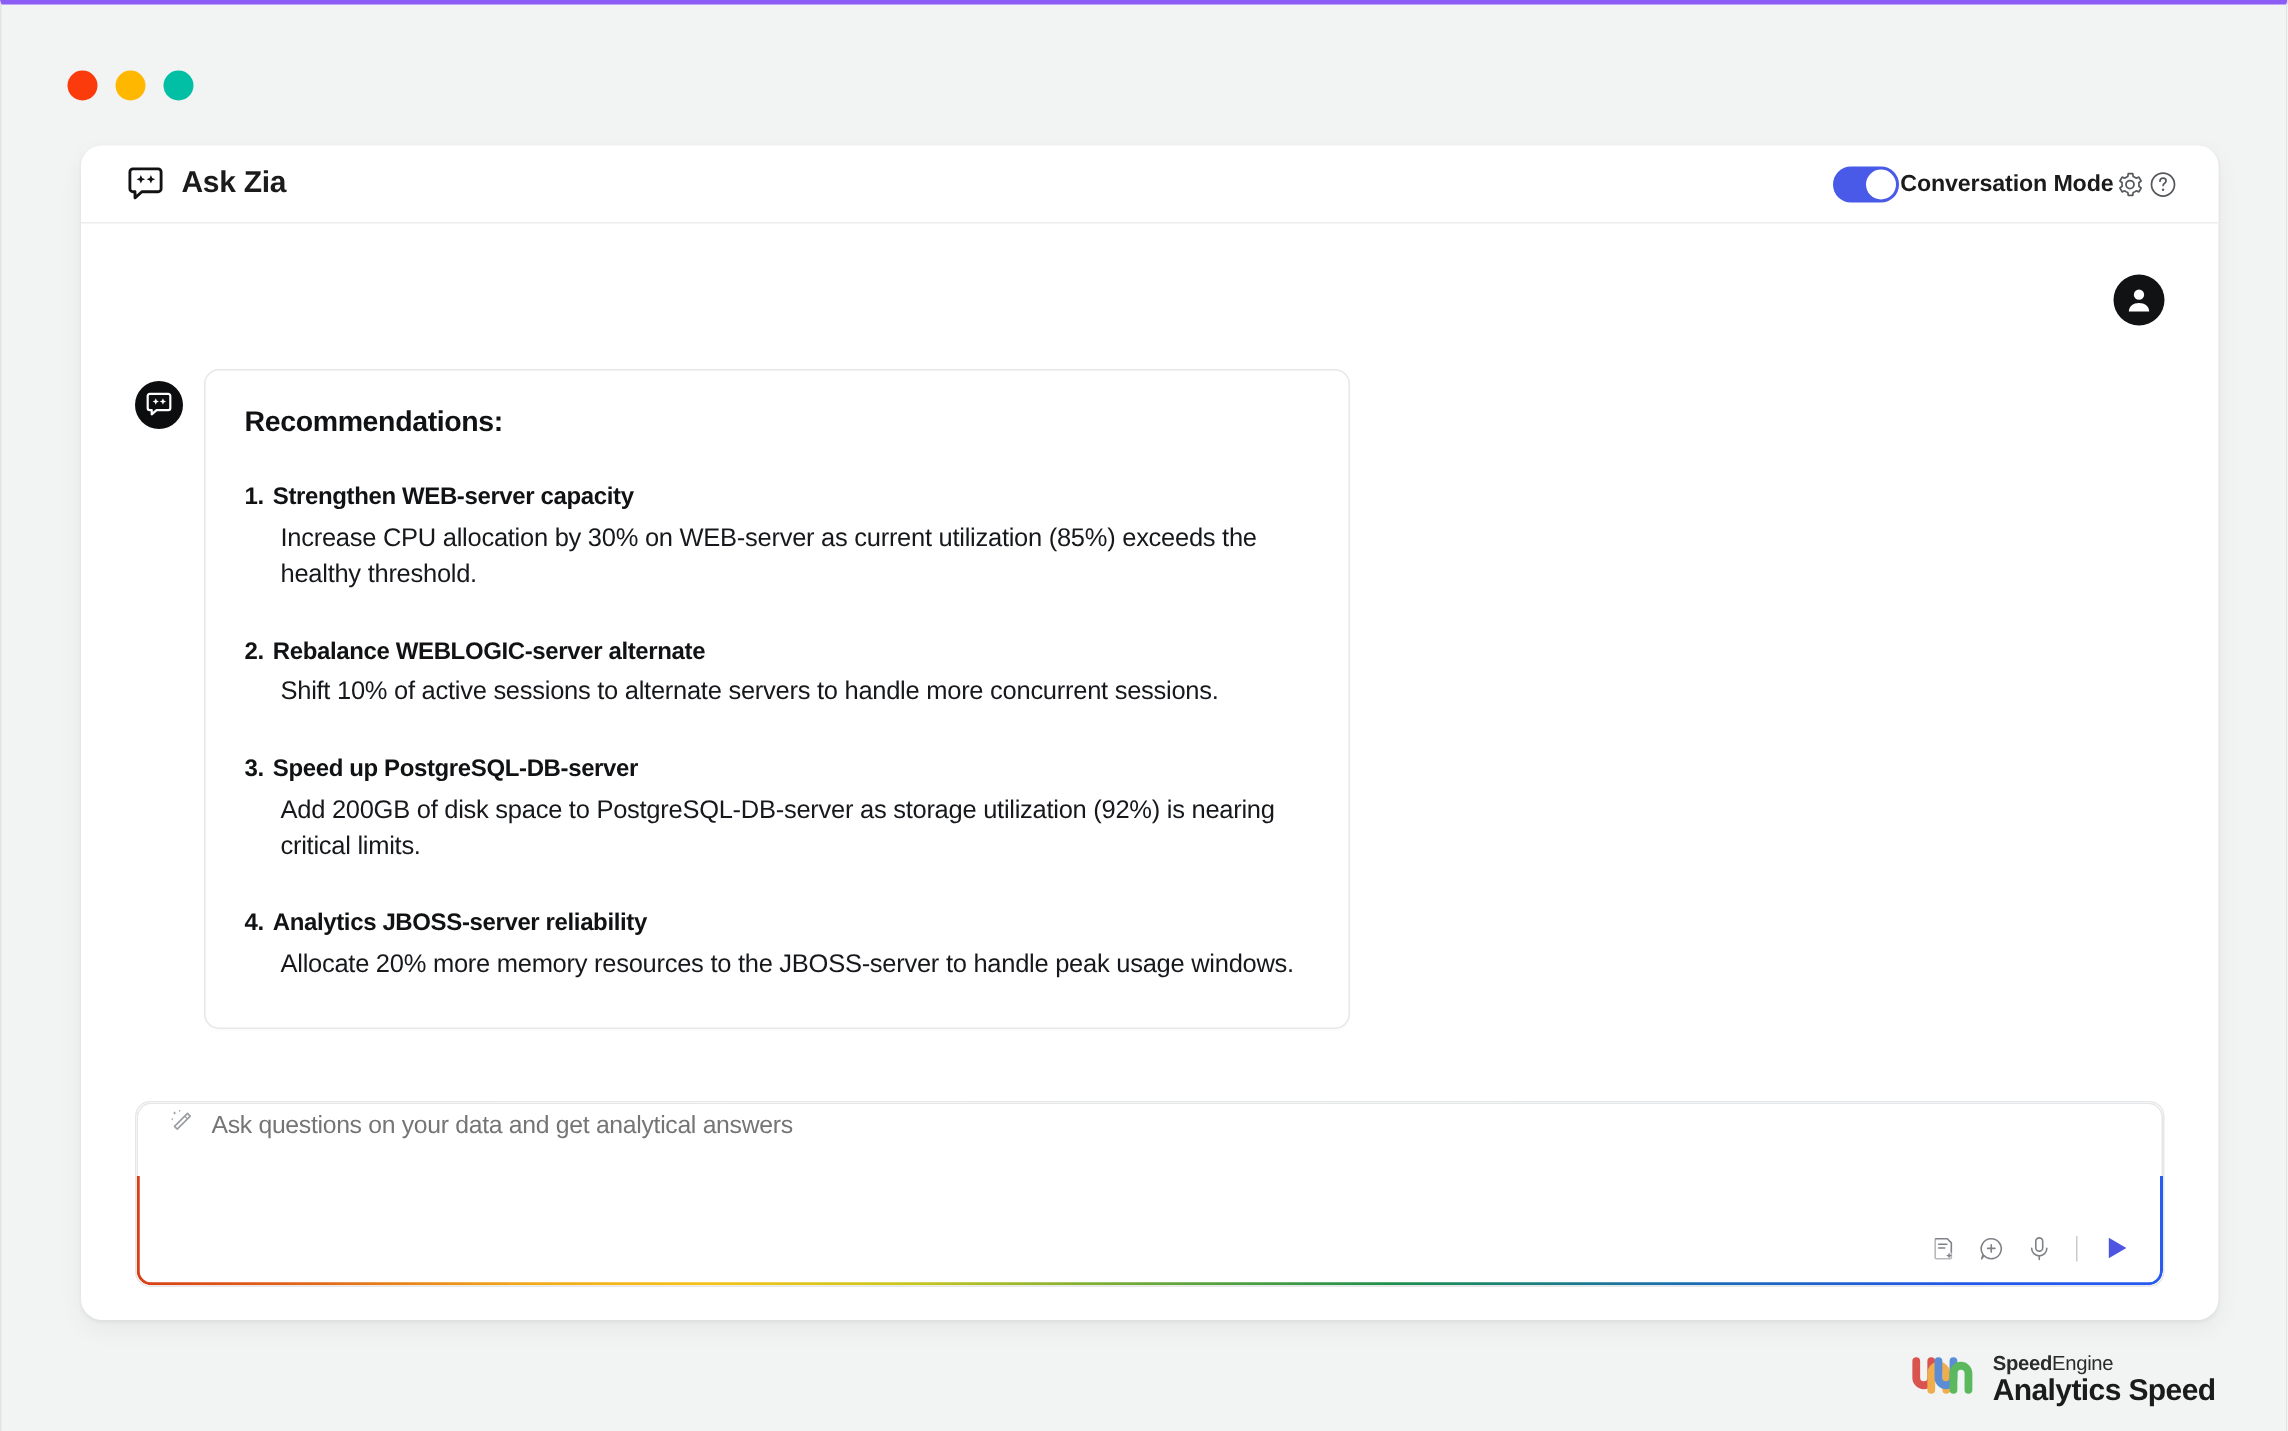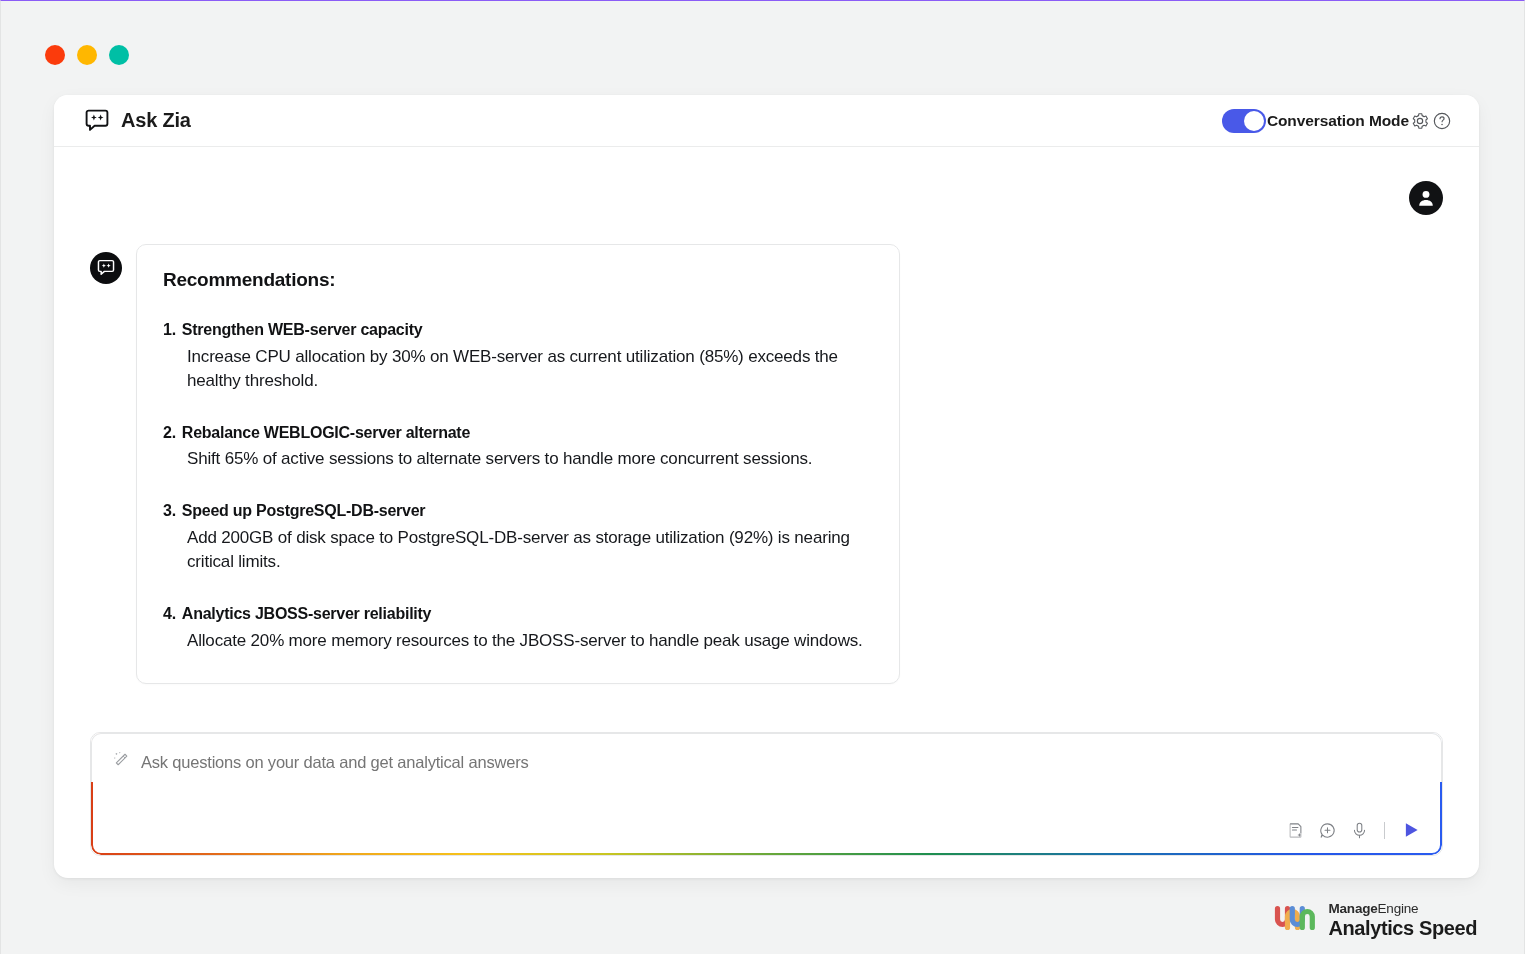--- a/index.html
+++ b/index.html
@@ -16,21 +16,21 @@
     -webkit-font-smoothing: antialiased;
   }
 
   .desktop {
     position: relative;
     width: 1525px;
     height: 954px;
     background: #f2f3f3;
     border-left: 1px solid #e3e4e4;
     border-right: 1px solid #e3e4e4;
-    border-top: 1px solid #8b5cf6;
+    border-top: 3px solid #8b5cf6;
   }
 
   
   .traffic-lights {
     position: absolute;
     top: 44px;
     left: 44px;
     display: flex;
     gap: 12px;
     align-items: center;
@@ -248,21 +248,21 @@
     border-right: 1px solid #e6e7e8;
     border-radius: 10px 10px 0 0;
   }
   .composer-inner {
     position: relative;
     z-index: 3;
     height: 100%;
     display: flex;
     flex-direction: column;
     justify-content: space-between;
-    padding: 17px 20px 14px 20px;
+    padding: 3px 20px 14px 20px;
   }
   .composer-top {
     display: flex;
     align-items: center;
     gap: 10px;
   }
   .composer-placeholder {
     font-size: 16.5px;
     color: #8e9196;
     letter-spacing: -0.2px;
@@ -387,21 +387,21 @@
               <span>Strengthen WEB-server capacity</span>
             </div>
             <div class="rec-body">Increase CPU allocation by 30% on WEB-server as current utilization (85%) exceeds the healthy threshold.</div>
           </div>
 
           <div class="rec-item">
             <div class="rec-head">
               <span class="rec-num">2.</span>
               <span>Rebalance WEBLOGIC-server alternate</span>
             </div>
-            <div class="rec-body">Shift 65% of active sessions to alternate servers to handle more concurrent sessions.</div>
+            <div class="rec-body">Shift 10% of active sessions to alternate servers to handle more concurrent sessions.</div>
           </div>
 
           <div class="rec-item">
             <div class="rec-head">
               <span class="rec-num">3.</span>
               <span>Speed up PostgreSQL-DB-server</span>
             </div>
             <div class="rec-body">Add 200GB of disk space to PostgreSQL-DB-server as storage utilization (92%) is nearing critical limits.</div>
           </div>
 
@@ -479,19 +479,19 @@
     <span>
       <svg width="44" height="36" viewBox="0 0 44 36" fill="none" xmlns="http://www.w3.org/2000/svg">
         <path d="M4.5 8.5v11a5 5 0 0 0 10 0v-11" stroke="#d9534f" stroke-width="5.2" stroke-linecap="round"></path>
         <path d="M14.5 27.5v-11a5 5 0 0 1 10 0v11" stroke="#f0ad4e" stroke-width="5.2" stroke-linecap="round"></path>
         <path d="M19.3 8.5v11a5 5 0 0 0 10 0v-11" stroke="#5b8dd6" stroke-width="5.2" stroke-linecap="round"></path>
         <path d="M29.3 27.5v-11a5 5 0 0 1 10 0v11" stroke="#5cb85c" stroke-width="5.2" stroke-linecap="round"></path>
       </svg>
     </span>
     <span class="logo-text">
       <div class="logo-line1">
-        <b>Manage</b><span>Engine</span>
+        <b>Speed</b><span>Engine</span>
       </div>
       <div class="logo-line2">Analytics Speed</div>
     </span>
   </div>
 
 </div>
 
 </body></html>

